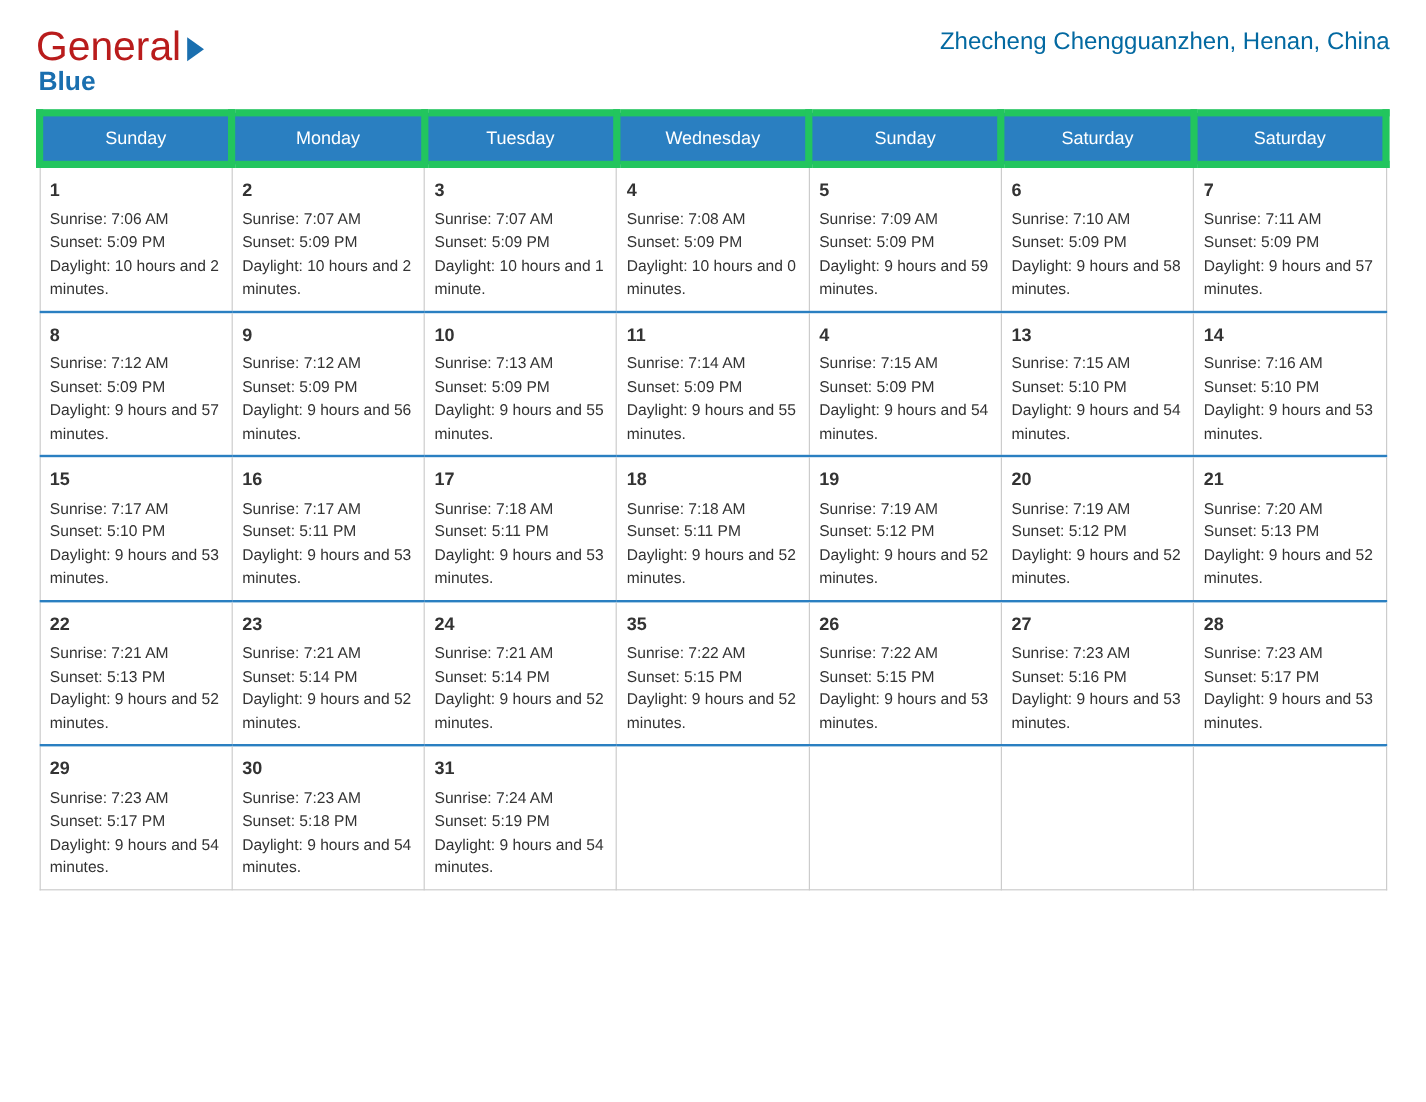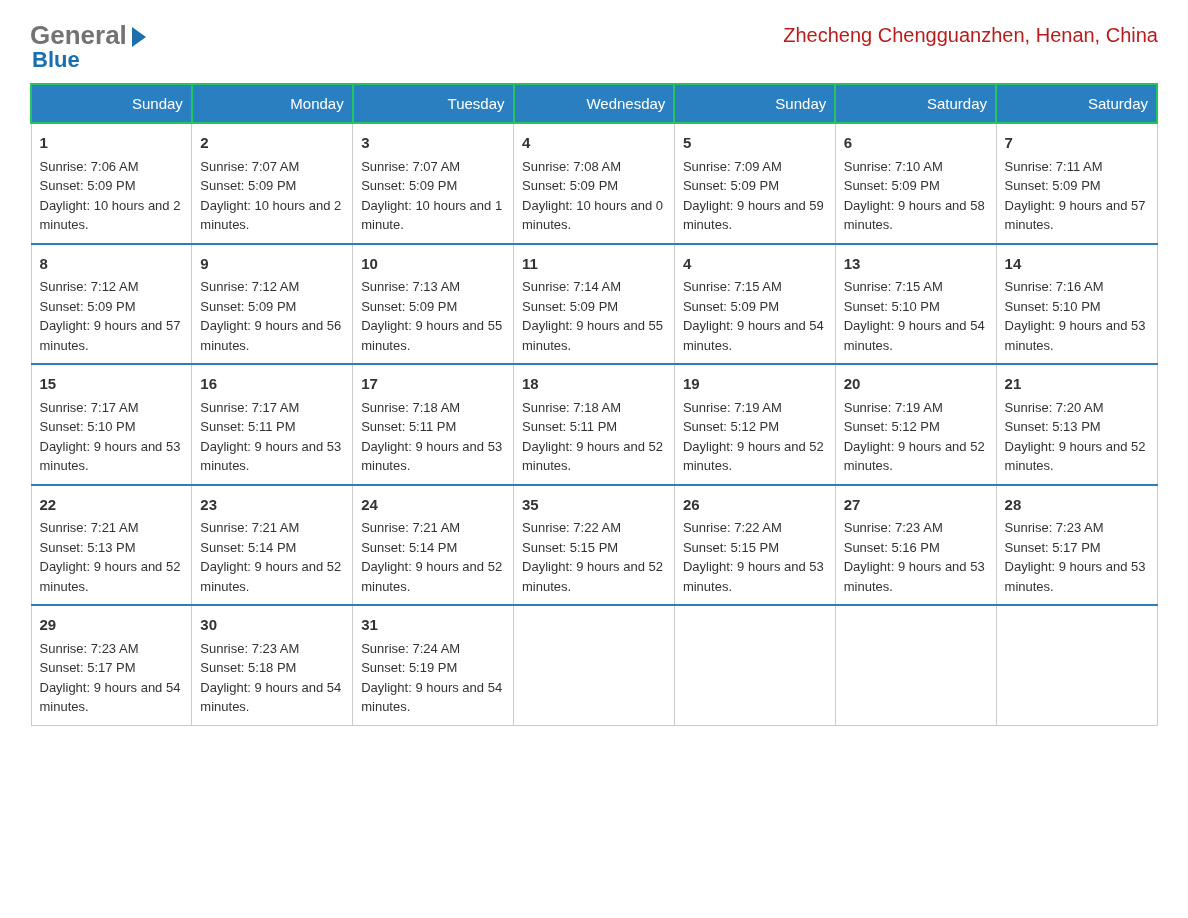--- a/index.html
+++ b/index.html
@@ -15,23 +15,23 @@
       justify-content: space-between;
       align-items: flex-start;
       margin-bottom: 10px;
     }
     .logo {
       display: flex;
       flex-direction: column;
       align-items: flex-start;
     }
     .logo-general {
-      font-size: 26px;
-      font-weight: bold;
-      color: #737373;
+      font-size: 34px;
+      font-weight: normal;
+      color: #b91c1c;
     }
     .logo-arrow {
       width: 0;
       height: 0;
       border-left: 14px solid #1a6faf;
       border-top: 10px solid transparent;
       border-bottom: 10px solid transparent;
       margin-left: 3px;
       margin-top: 3px;
     }
@@ -46,36 +46,36 @@
       text-align: right;
     }
     .month-title {
       font-size: 52px;
       font-weight: bold;
       color: #222;
       line-height: 1.1;
     }
     .subtitle {
       font-size: 20px;
-      color: #b91c1c;
+      color: #0369a1;
       margin-top: 4px;
     }
     .calendar-table {
       width: 100%;
       border-collapse: collapse;
       margin-top: 10px;
     }
     .calendar-table th {
       background-color: #2a7fc1;
       color: #fff;
       padding: 10px 8px;
       font-size: 15px;
       font-weight: normal;
-      text-align: right;
-      border: 2px solid #22c55e;
+      text-align: center;
+      border: 6px solid #22c55e;
     }
     .calendar-table td {
       vertical-align: top;
       padding: 8px 8px;
       border: 1px solid #ccc;
       width: calc(100% / 7);
       min-height: 110px;
       height: 110px;
       font-size: 13px;
       color: #333;

